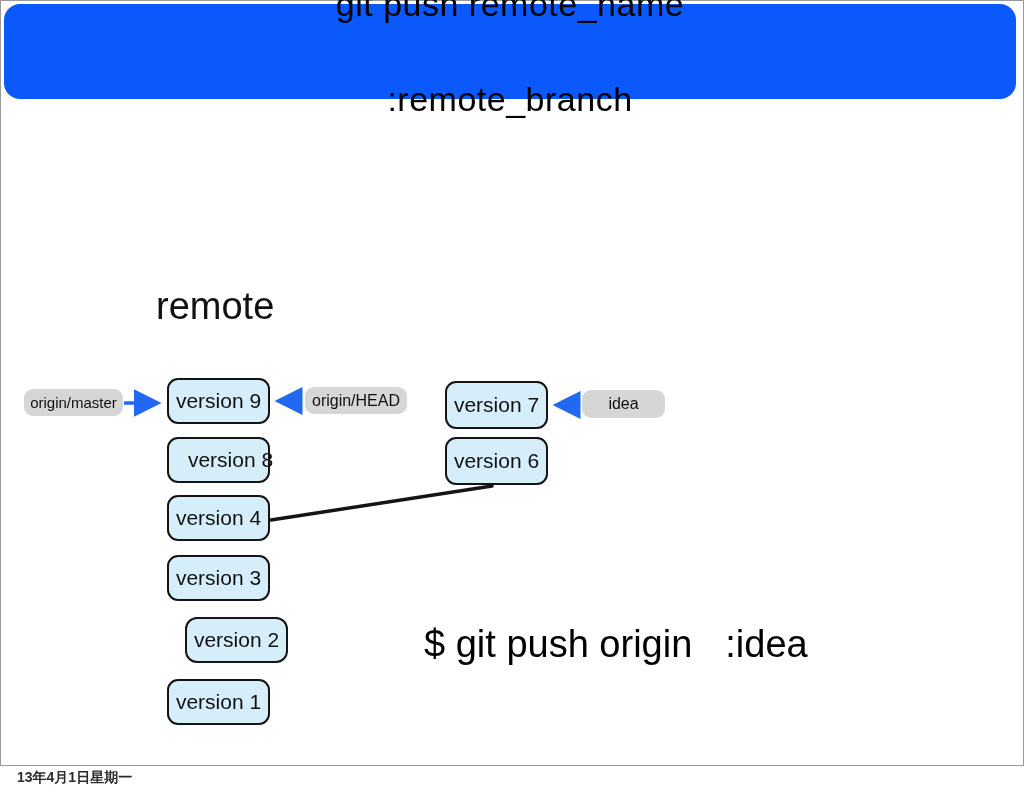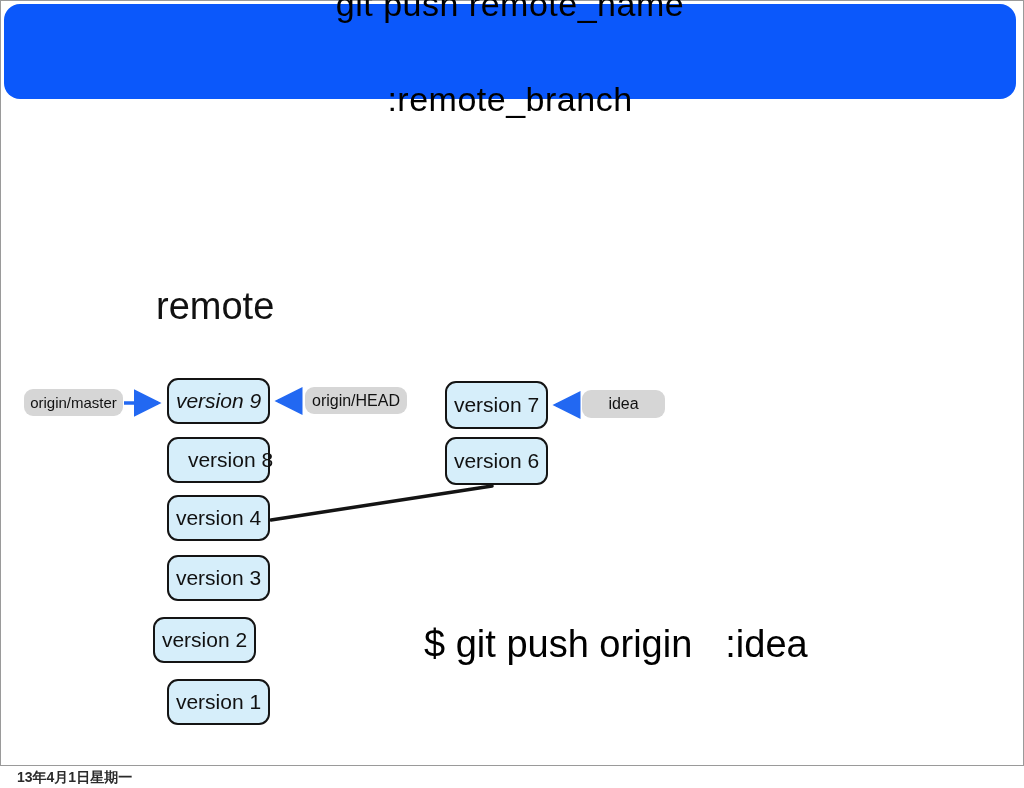--- a/index.html
+++ b/index.html
@@ -121,25 +121,25 @@
         <marker id="arrowhead" markerWidth="9" markerHeight="9" refX="7" refY="4" orient="auto">
           <path d="M0,0 L8,4 L0,8 z" fill="#2268f2"></path>
         </marker>
       </defs>
       <line x1="123" y1="402" x2="157" y2="402" stroke="#2268f2" stroke-width="3.5" marker-end="url(#arrowhead)"></line>
       <line x1="301" y1="400" x2="277" y2="400" stroke="#2268f2" stroke-width="3.5" marker-end="url(#arrowhead)"></line>
       <line x1="579" y1="404" x2="555" y2="404" stroke="#2268f2" stroke-width="3.5" marker-end="url(#arrowhead)"></line>
       <line x1="270" y1="519" x2="491" y2="485" stroke="#141414" stroke-width="3.5" stroke-linecap="round"></line>
     </svg>
 
-    <div class="vbox" style="left:166px; top:377px;font-style:italic;">version 9</div>
+    <div class="vbox" style="left:166px; top:377px;">version 9</div>
     <div class="vbox" style="left:166px; top:436px;padding-left:24px;">version 8</div>
     <div class="vbox" style="left:166px; top:494px;">version 4</div>
     <div class="vbox" style="left:166px; top:554px;">version 3</div>
-    <div class="vbox" style="left:152px; top:616px;">version 2</div>
+    <div class="vbox" style="left:184px; top:616px;border-radius:12px;">version 2</div>
     <div class="vbox" style="left:166px; top:678px;">version 1</div>
 
     <div class="vbox" style="left:444px; top:380px; height:48px;">version 7</div>
     <div class="vbox" style="left:444px; top:436px; height:48px;">version 6</div>
 
     <div class="pill" style="left:23px; top:388px; width:99px; height:27px; font-size:15px;">origin/master</div>
     <div class="pill" style="left:304px; top:386px; width:102px; height:27px;">origin/HEAD</div>
     <div class="pill" style="left:581px; top:389px; width:83px; height:28px;">idea</div>
 
     <div class="cmd">

